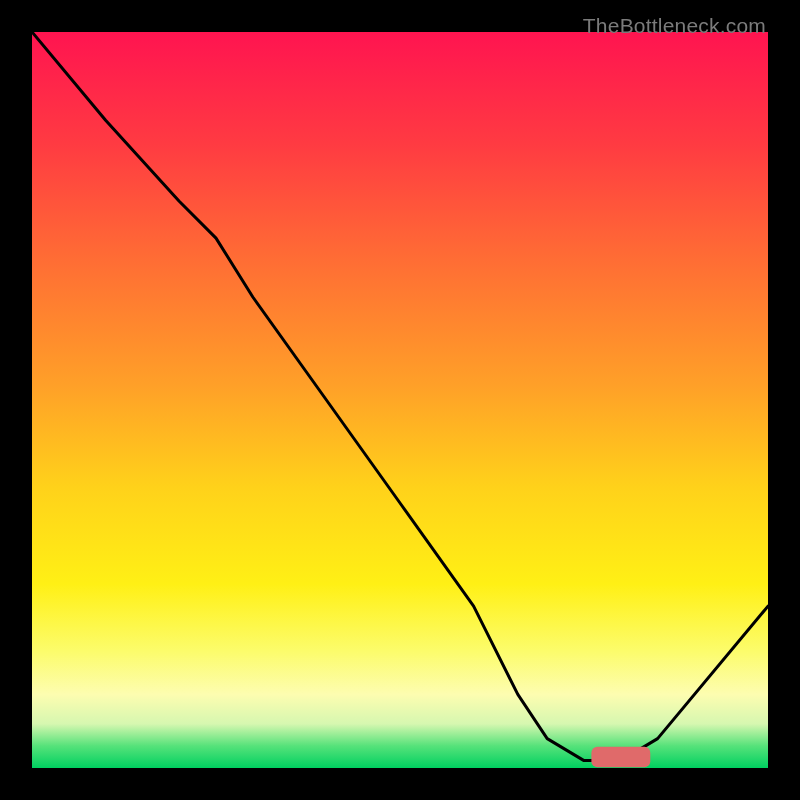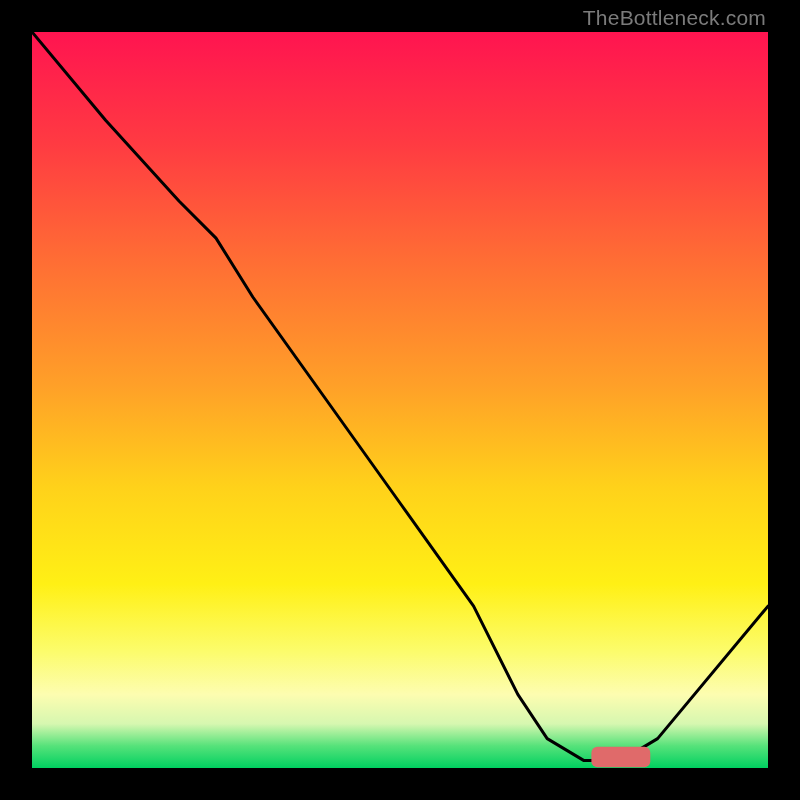--- a/index.html
+++ b/index.html
@@ -39,21 +39,21 @@
   }
   .chart-svg {
     position: absolute;
     left: 0;
     top: 0;
     width: 736px;
     height: 736px;
   }
   .attribution {
     position: absolute;
-    top: 6px;
+    top: 14px;
     right: 34px;
     color: #7b7b7b;
     font-size: 21px;
     letter-spacing: 0.2px;
   }
 </style>
 </head>
 <body>
 
 <div class="stage">

